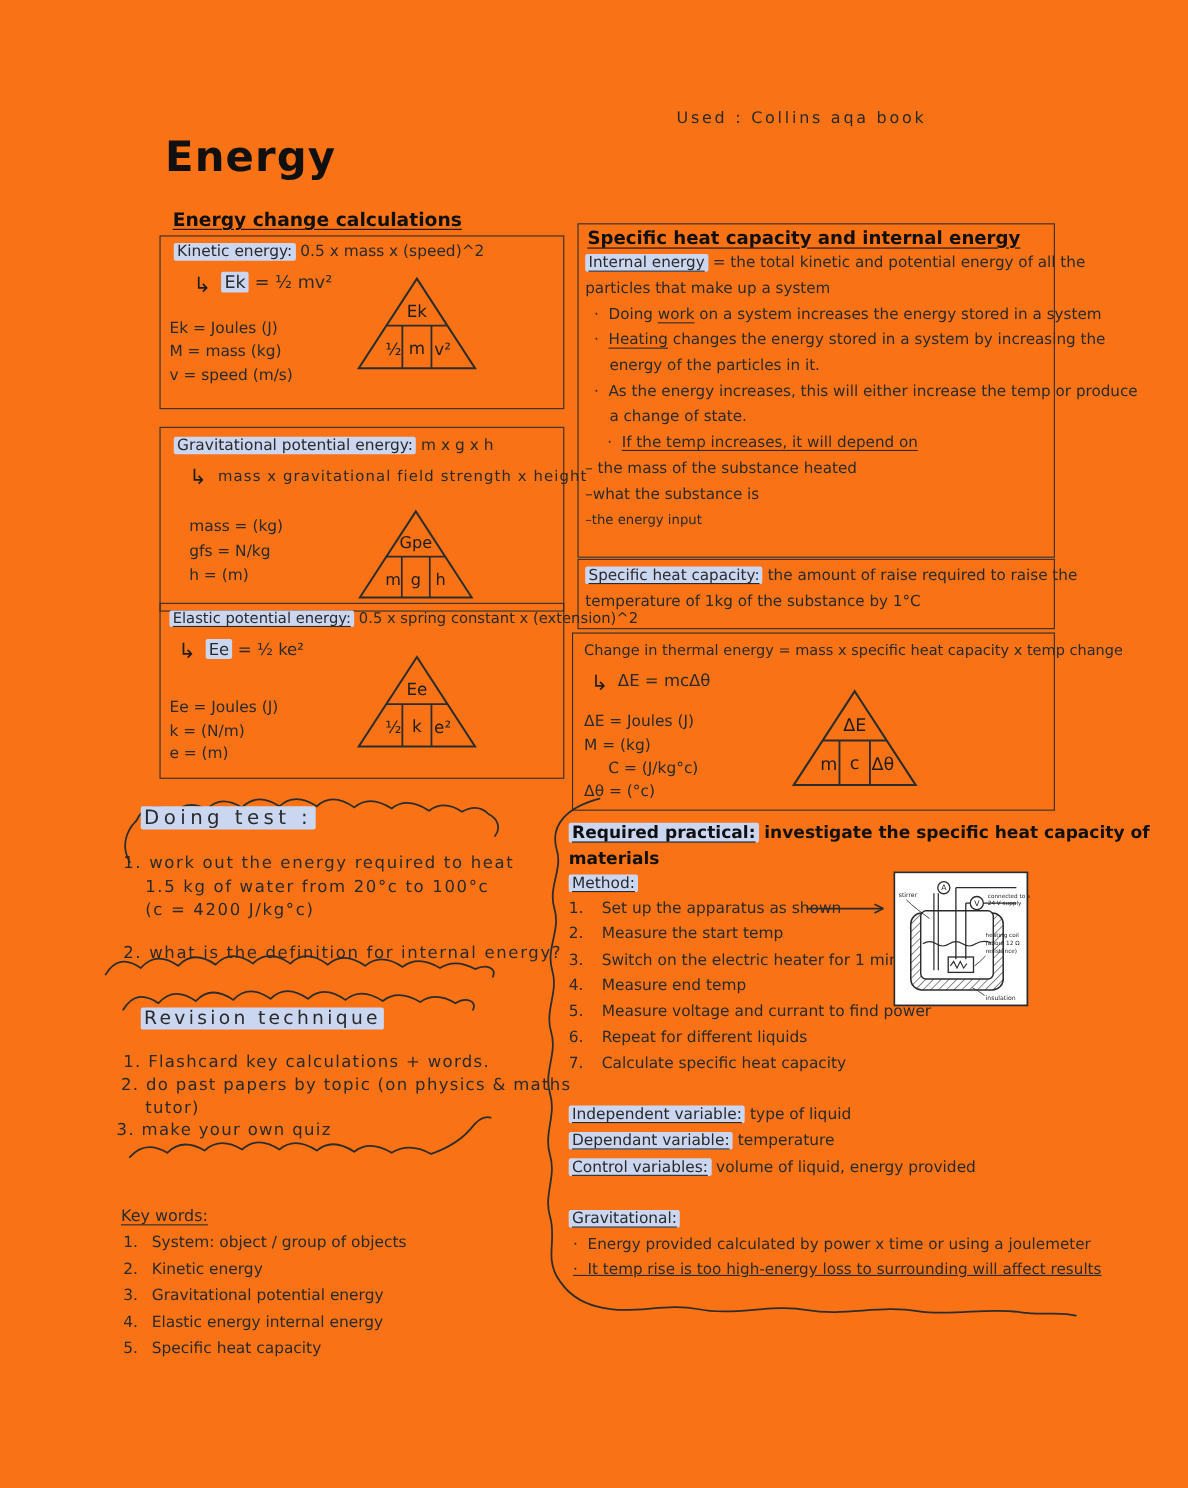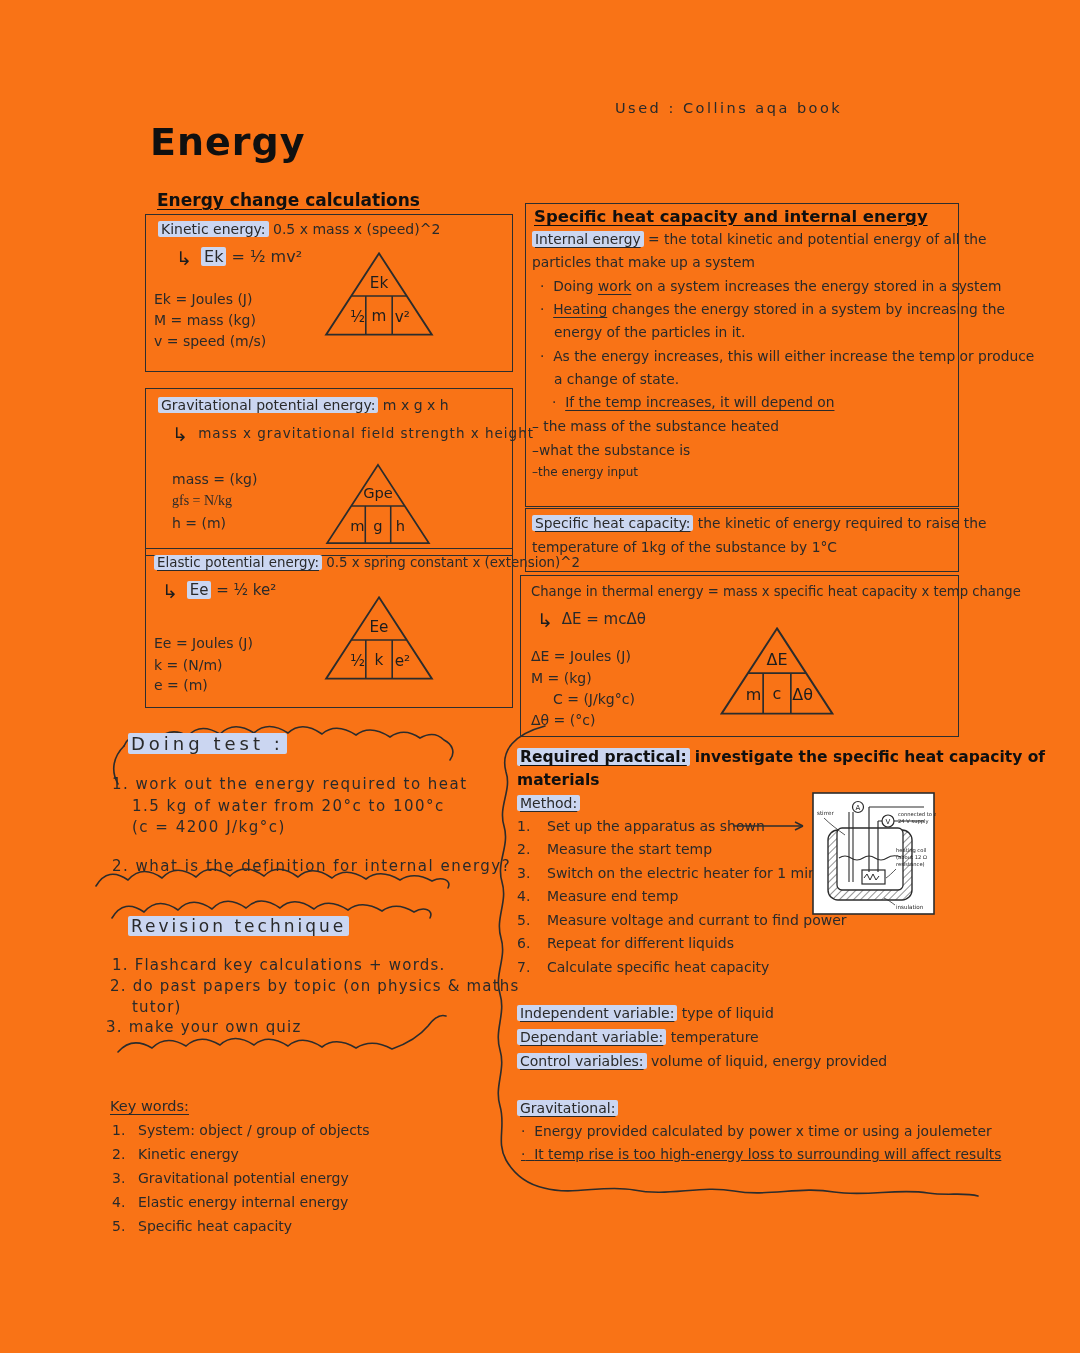--- a/index.html
+++ b/index.html
@@ -72,21 +72,21 @@
   <div class="box" style="left:145px;top:372px;width:366px;height:166px;margin-top:16px;">
     <div class="t" style="left:12px;top:8px;">
       <span class="hl">Gravitational potential energy:</span>
       <span>m x g x h</span>
     </div>
     <div class="t" style="left:26px;top:36px;font-size:13.5px;letter-spacing:1px;">
       <span class="arrow-glyph">↳</span>
       <span>mass x gravitational field strength x height</span>
     </div>
     <div class="t" style="left:26px;top:82px;">mass = (kg)</div>
-    <div class="t" style="left:26px;top:104px;font-family:Liberation Serif, serif;">gfs = N/kg</div>
+    <div class="t" style="left:26px;top:104px;">gfs = N/kg</div>
     <div class="t" style="left:26px;top:126px;">h = (m)</div>
     <svg class="tri" style="left:168px;top:70px;" width="128" height="90" viewBox="0 0 120 92">
       <path d="M60 6 L112 86 L8 86 Z" fill="none" stroke="#2c2c2c" stroke-width="1.8"></path>
       <line x1="33" y1="48" x2="87" y2="48" stroke="#2c2c2c" stroke-width="1.6"></line>
       <line x1="47" y1="48" x2="47" y2="86" stroke="#2c2c2c" stroke-width="1.6"></line>
       <line x1="73" y1="48" x2="73" y2="86" stroke="#2c2c2c" stroke-width="1.6"></line>
       <text x="60" y="40">Gpe</text>
       <text x="39" y="74">m</text>
       <text x="60" y="74" font-size="17">g</text>
       <text x="83" y="74">h</text>
@@ -180,21 +180,21 @@
       <span class="ul">If the temp increases, it will depend on</span>
     </div>
     <div class="t" style="left:6px;top:214px;font-size:13.8px;">– the mass of the substance heated</div>
     <div class="t" style="left:6px;top:238px;font-size:13.8px;">–what the substance is</div>
     <div class="t" style="left:6px;top:261px;font-size:12px;">–the energy input</div>
   </div>
 
   <div class="box" style="left:525px;top:508px;width:432px;height:62px;">
     <div class="t" style="left:6px;top:6px;font-size:13.8px;">
       <span class="hl ul">Specific heat capacity:</span>
-      <span>the kinetic of energy required to raise the</span>
+      <span>the amount of raise required to raise the</span>
     </div>
     <div class="t" style="left:6px;top:30px;font-size:13.8px;">temperature of 1kg of the substance by 1°C</div>
   </div>
 
   <div class="box" style="left:520px;top:575px;width:437px;height:160px;">
     <div class="t" style="left:10px;top:8px;font-size:13.2px;">Change in thermal energy = mass x specific heat capacity x temp change</div>
     <div class="t" style="left:16px;top:34px;font-size:15px;">
       <span class="arrow-glyph">↳</span>
       <span>ΔE = mcΔθ</span>
     </div>

